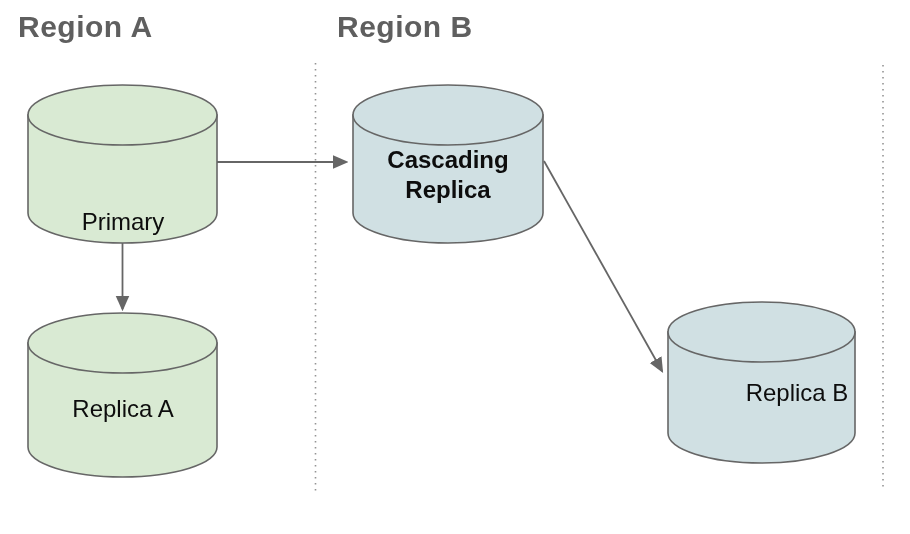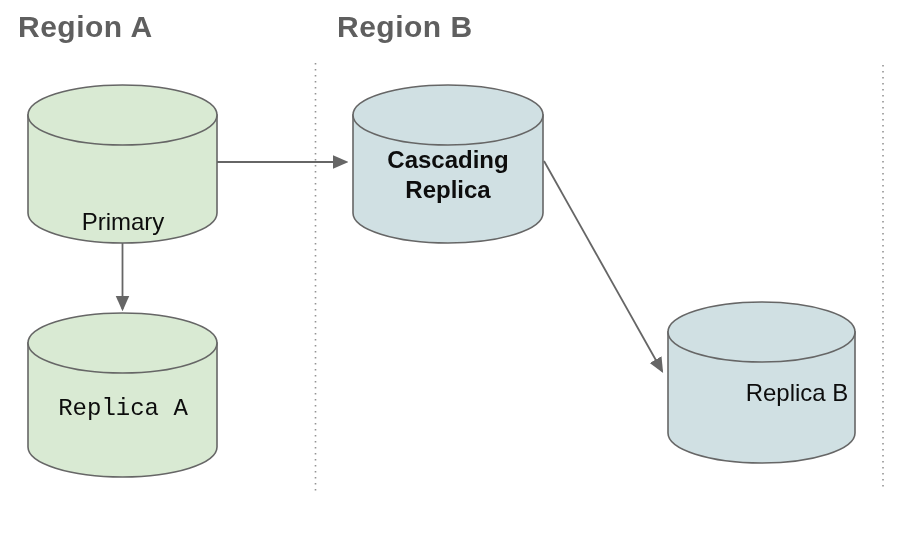--- a/index.html
+++ b/index.html
@@ -52,21 +52,21 @@
   .node-label {
     position: absolute;
     width: 200px;
     text-align: center;
     font-size: 24px;
     line-height: 30px;
     color: #0d0d0d;
   }
   #label-primary   { left: 23px;  top: 163px; margin-top: 44px; }
   #label-cascading { left: 348px; top: 145px; font-weight: bold; }
-  #label-replica-a { left: 23px;  top: 394px; font-family: Liberation Mono, monospace; }
+  #label-replica-a { left: 23px;  top: 394px; }
   #label-replica-b { left: 697px; top: 378px; }
 </style>
 </head>
 <body>
 
 <div id="canvas">
 
   <svg class="diagram-layer" viewBox="0 0 910 534" xmlns="http://www.w3.org/2000/svg">
     <defs>
       <marker id="arrowhead" viewBox="0 0 10 10" refX="8.5" refY="5" markerWidth="8.5" markerHeight="8.5" orient="auto-start-reverse">

